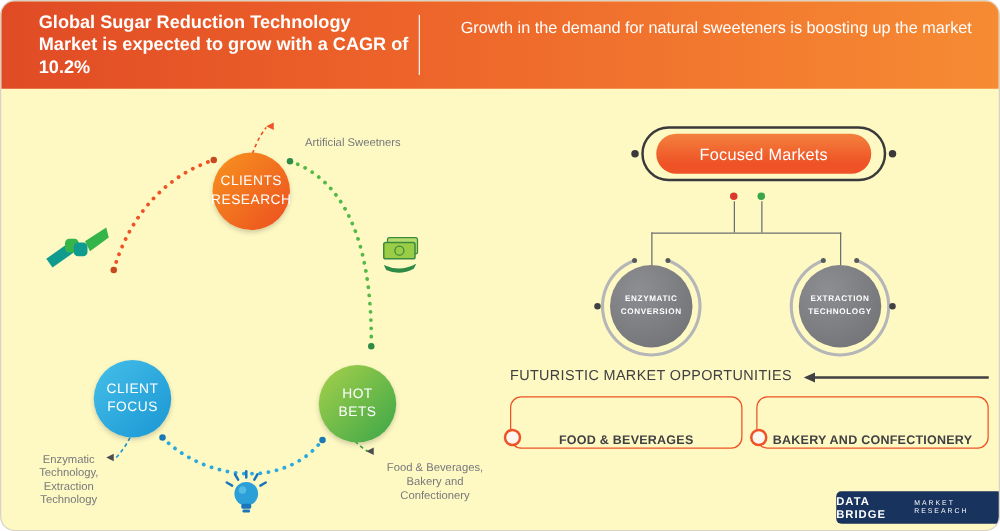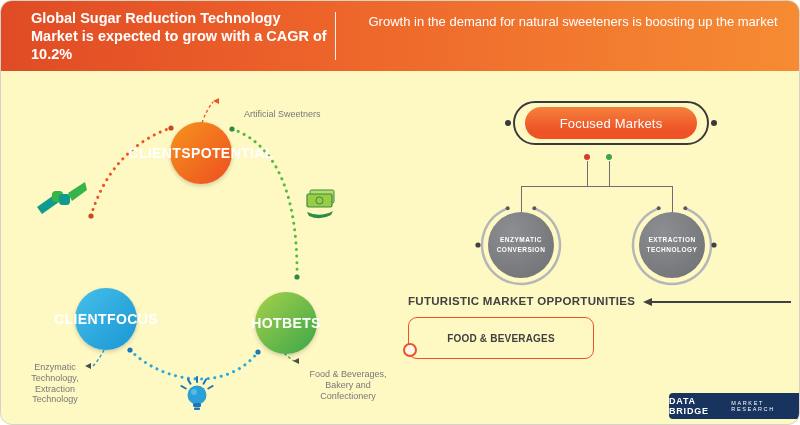--- a/index.html
+++ b/index.html
@@ -9,22 +9,22 @@
 
   
   .topbar{position:absolute;left:0;top:0;width:100%;height:70px;
           background:linear-gradient(90deg,#e04b25 0%,#ec6029 35%,#f68b33 100%);}
   .topbar .title{position:absolute;left:30px;top:9px;width:300px;color:#fff;font-weight:bold;
                  font-size:14.5px;line-height:1.24;}
   .topbar .vdiv{position:absolute;left:334px;top:11px;width:1px;height:48px;background:rgba(255,255,255,.9);}
   .topbar .subtitle{position:absolute;left:362px;top:12px;width:420px;color:#fff;font-size:13px;line-height:1.35;text-align:center;}
 
   
-  .node{position:absolute;width:62px;height:62px;border-radius:50%;display:flex;flex-direction:row;
-        align-items:center;justify-content:center;color:#fff;font-weight:bold;font-size:14px;
+  .node{position:absolute;width:62px;height:62px;border-radius:50%;display:flex;flex-direction:column;
+        align-items:center;justify-content:center;color:#fff;font-weight:normal;font-size:11px;
         letter-spacing:.4px;text-align:center;line-height:1.35;box-shadow:0 2px 4px rgba(0,0,0,.18);}
   .node.orange{left:169px;top:121px;background:linear-gradient(135deg,#f7941e 0%,#ec4e20 100%);}
   .node.blue{left:74px;top:287px;background:linear-gradient(135deg,#45bfe8 0%,#1a96d4 100%);}
   .node.green{left:254px;top:291px;background:linear-gradient(135deg,#a8d14b 0%,#3aa648 100%);}
 
   .callout{position:absolute;color:#77787b;font-size:9px;line-height:1.2;}
   .callout.block{text-align:center;}
   .arrow-left{position:absolute;width:0;height:0;border-top:3.5px solid transparent;border-bottom:3.5px solid transparent;}
   .a-orange{border-right:6px solid #ee5226;}
   .a-dark{border-right:6px solid #4d4d4f;}
@@ -39,26 +39,26 @@
         background:linear-gradient(180deg,#f4813d 0%,#ee5226 75%);display:flex;align-items:center;
         justify-content:center;color:#fff;font-weight:normal;font-size:13px;letter-spacing:.2px;}
   .cline{position:absolute;background:#6d6e71;}
   .mini-dot{position:absolute;width:6px;height:6px;border-radius:50%;}
   .gcircle{position:absolute;width:66px;height:66px;border-radius:50%;
            background:radial-gradient(circle at 35% 30%,#8d8e91,#6e6f72);color:#fff;display:flex;
            flex-direction:column;align-items:center;justify-content:center;text-align:center;
            font-size:6.5px;font-weight:bold;letter-spacing:.5px;line-height:1.6;}
 
   
-  .fut-heading{position:absolute;left:407px;top:294px;font-size:11.5px;font-weight:bold;color:#414042;letter-spacing:.3px;}
+  .fut-heading{position:absolute;left:407px;top:294px;font-size:11.5px;font-weight:normal;color:#414042;letter-spacing:.3px;}
   .fut-line{position:absolute;left:650px;top:300px;width:140px;height:1.5px;background:#414042;}
   .fut-head{position:absolute;left:642px;top:297px;width:0;height:0;border-top:4px solid transparent;
             border-bottom:4px solid transparent;border-right:9px solid #414042;}
   .opp-box{position:absolute;top:316px;height:42px;border:1.5px solid #ee5226;border-radius:9px;
-           display:flex;align-items:center;justify-content:center;font-size:10px;font-weight:bold;
+           display:flex;align-items:flex-end;justify-content:center;font-size:10px;font-weight:bold;
            color:#414042;letter-spacing:.2px;box-sizing:border-box;}
   .opp-box .corner-ring{position:absolute;left:-6px;bottom:1px;width:10px;height:10px;border:2px solid #ee5226;
                         border-radius:50%;background:#fcf8f0;}
 
   
   .logo{position:absolute;left:668px;top:392px;width:133px;height:26px;background:#17335e;border-radius:4px;
         color:#fff;display:flex;flex-direction:row;align-items:center;justify-content:center;line-height:1.15;}
   .logo .l1{font-size:9px;font-weight:bold;letter-spacing:.8px;}
   .logo .l2{font-size:5.5px;letter-spacing:1.6px;}
 </style>
@@ -123,21 +123,21 @@
   </svg>
 
   <header class="topbar">
     <div class="title">Global Sugar Reduction Technology Market is expected to grow with a CAGR of 10.2%</div>
     <div class="vdiv"></div>
     <div class="subtitle">Growth in the demand for natural sweeteners is boosting up the market</div>
   </header>
 
   <div class="node orange">
     <span>CLIENTS</span>
-    <span>POTENTIAL</span>
+    <span>RESEARCH</span>
   </div>
   <div class="node green">
     <span>HOT</span>
     <span>BETS</span>
   </div>
   <div class="node blue">
     <span>CLIENT</span>
     <span>FOCUS</span>
   </div>
 
@@ -183,19 +183,23 @@
   </div>
 
   <div class="fut-heading">FUTURISTIC MARKET OPPORTUNITIES</div>
   <div class="fut-head"></div>
   <div class="fut-line"></div>
 
   <div class="opp-box" style="left:407px;width:186px;">
     <span class="corner-ring"></span>
     <span>FOOD &amp; BEVERAGES</span>
   </div>
+  <div class="opp-box" style="left:604px;width:186px;">
+    <span class="corner-ring"></span>
+    <span>BAKERY AND CONFECTIONERY</span>
+  </div>
 
   <div class="logo">
     <span class="l1">DATA BRIDGE</span>
     <span class="l2">MARKET RESEARCH</span>
   </div>
 
 </div>
 
 </body></html>

